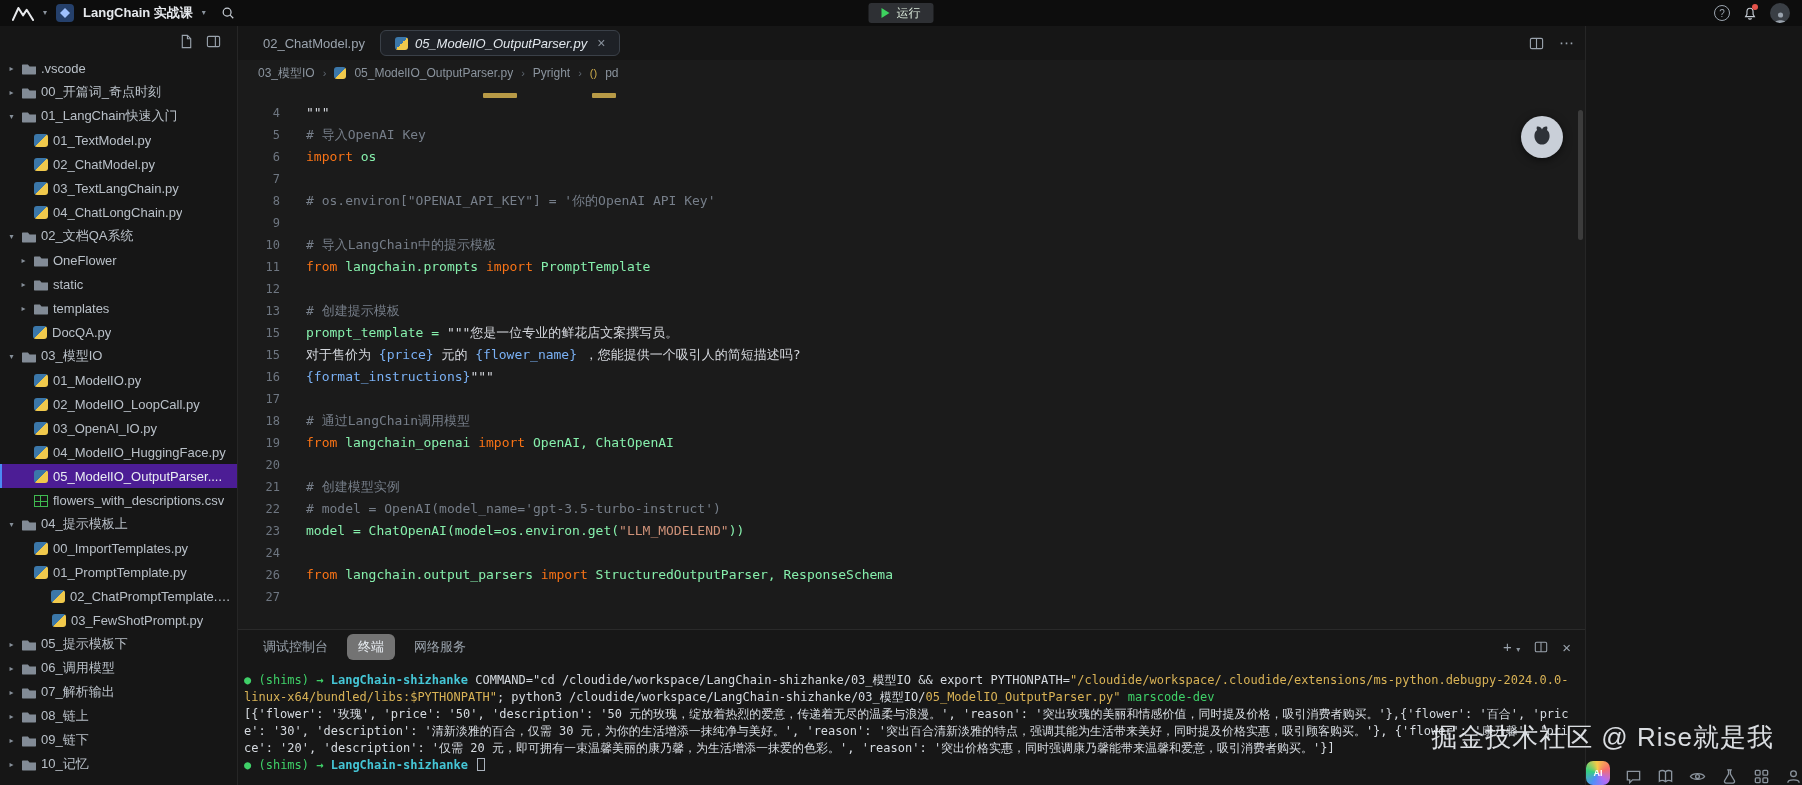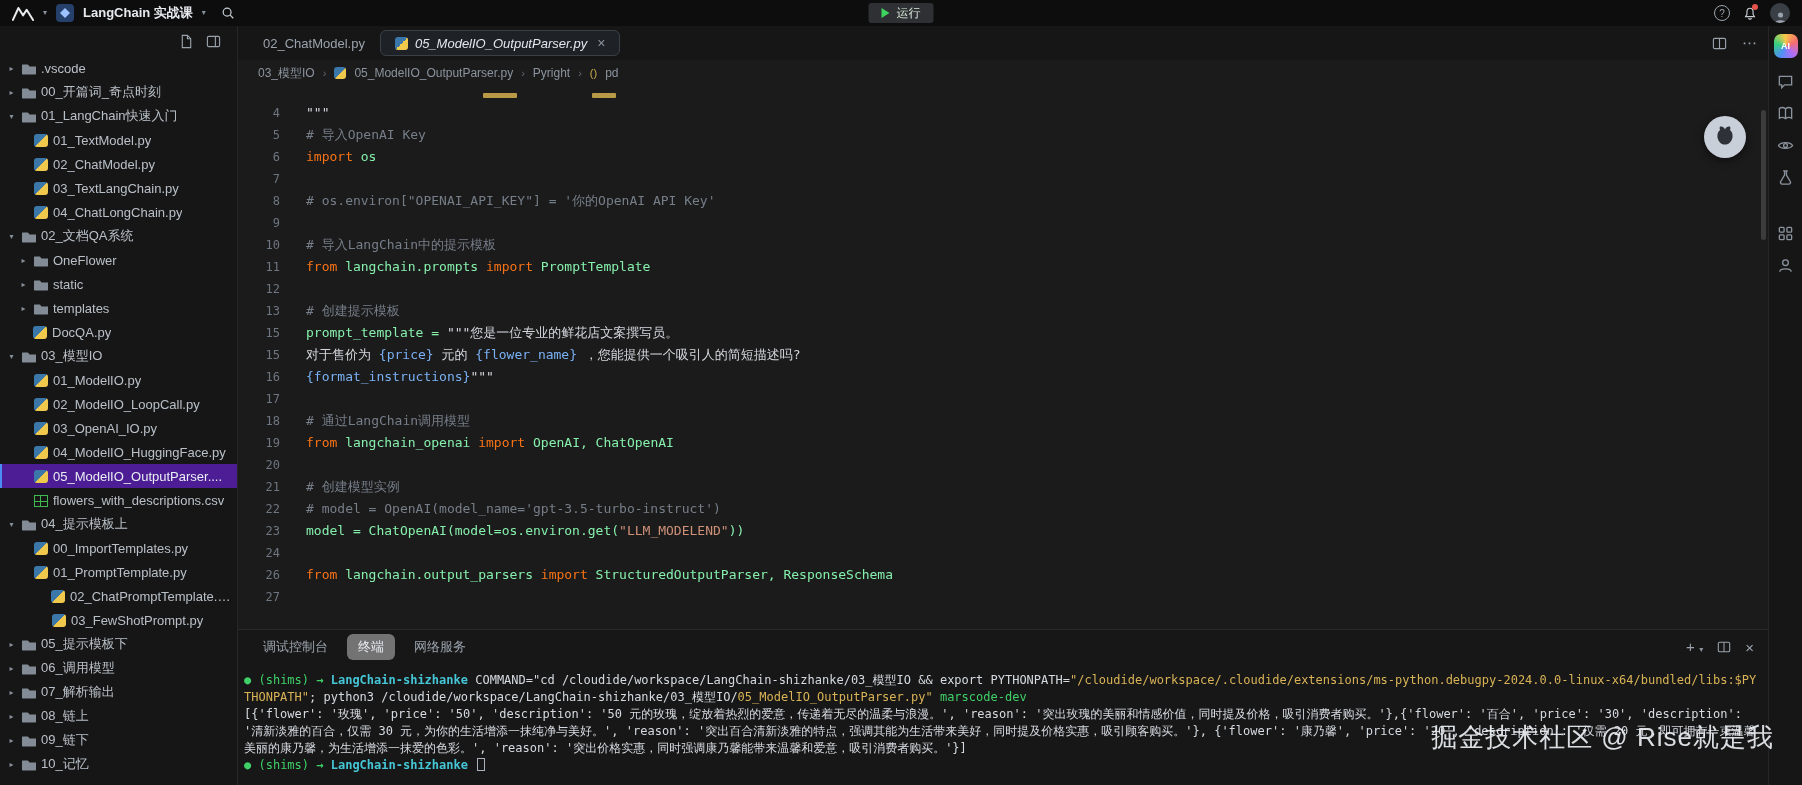--- a/index.html
+++ b/index.html
@@ -113,21 +113,21 @@
   .t-gb { color:#3fd068; font-weight:bold; }
   .t-cyb{ color:#45c6d6; font-weight:bold; }
   .t-w  { color:#d6dbe1; }
   .t-y  { color:#d9b356; }
   .t-o  { color:#d6dbe1; }
   .cursor { display:inline-block; width:8px; height:13px; border:1px solid #aab2bc;
     vertical-align:-2px; margin-left:2px; }
 
   
   .rightbar { flex:0 0 34px; background:#161616; border-left:1px solid #262626;
-    display:flex; flex-direction:column; align-items:center; padding-top:8px; gap:15px; }
+    display:flex; flex-direction:row; align-items:flex-end; padding-top:8px; gap:15px; }
   .ai-badge { width:24px; height:24px; border-radius:7px; position:relative; cursor:pointer;
     background:conic-gradient(from 210deg,#4f8ff7,#35d07f,#f7c948,#f76d6d,#b06df7,#4f8ff7); }
   .ai-badge span { position:absolute; inset:0; display:flex; align-items:center;
     justify-content:center; color:#fff; font-size:9px; font-weight:bold; }
   .rb-icon { cursor:pointer; display:flex; }
   .rb-gap { margin-top:24px; }
 
   .watermark { position:absolute; right:28px; top:720px; font-size:26px; font-weight:500;
     color:rgba(236,239,243,.92); z-index:40; pointer-events:none; letter-spacing:1px; }
 </style>

